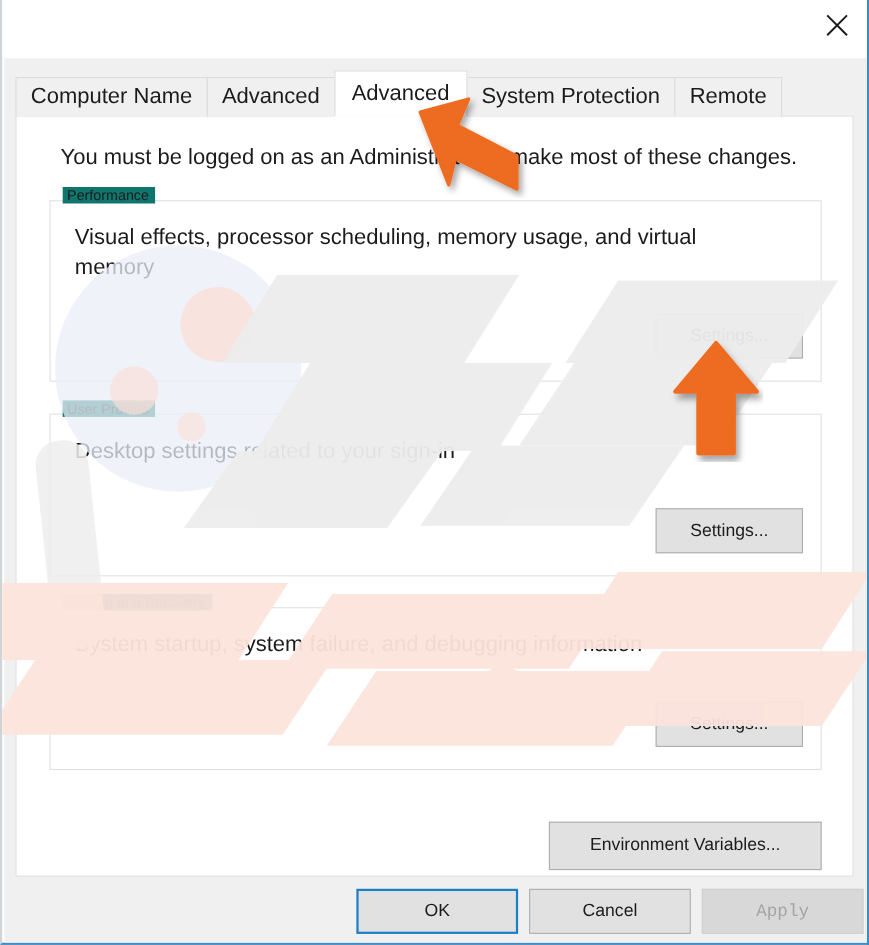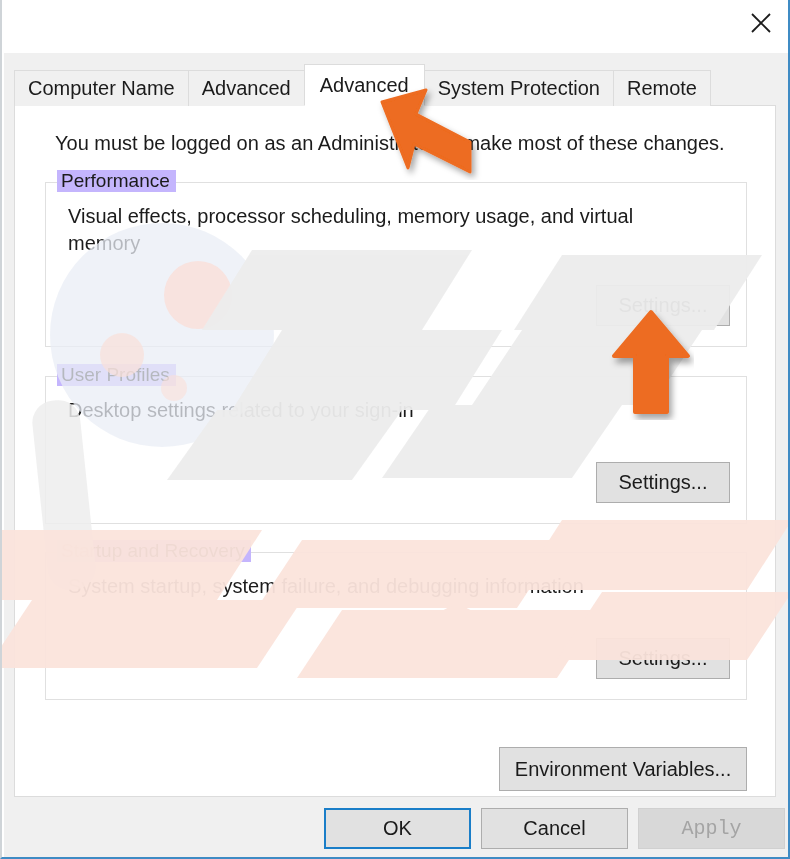--- a/index.html
+++ b/index.html
@@ -127,44 +127,44 @@
   .groupbox {
     position: absolute;
     border: 1px solid #e0e0e0;
     box-sizing: border-box;
     background: transparent;
   }
   .group-legend {
     position: absolute;
     top: -13px;
     left: 11px;
-    background: #c4b5fd;
+    background: #0f766e;
     padding: 0 6px 0 4px;
-    font-size: 19px;
+    font-size: 13px;
     color: #1b1b1b;
     white-space: nowrap;
   }
   .group-desc {
     position: absolute;
     left: 22px;
     top: 20px;
     font-size: 20px;
     color: #1b1b1b;
     line-height: 1.35;
     width: 600px;
   }
 
   
   .btn {
     position: absolute;
     background: #e1e1e1;
     border: 1px solid #adadad;
     box-sizing: border-box;
     font-family: "Liberation Sans", sans-serif;
-    font-size: 20px;
+    font-size: 16px;
     color: #1b1b1b;
     display: flex;
     align-items: center;
     justify-content: center;
     cursor: pointer;
     white-space: nowrap;
   }
   .btn.disabled {
     color: #a4a4a4;
     background: #d8d8d8;

